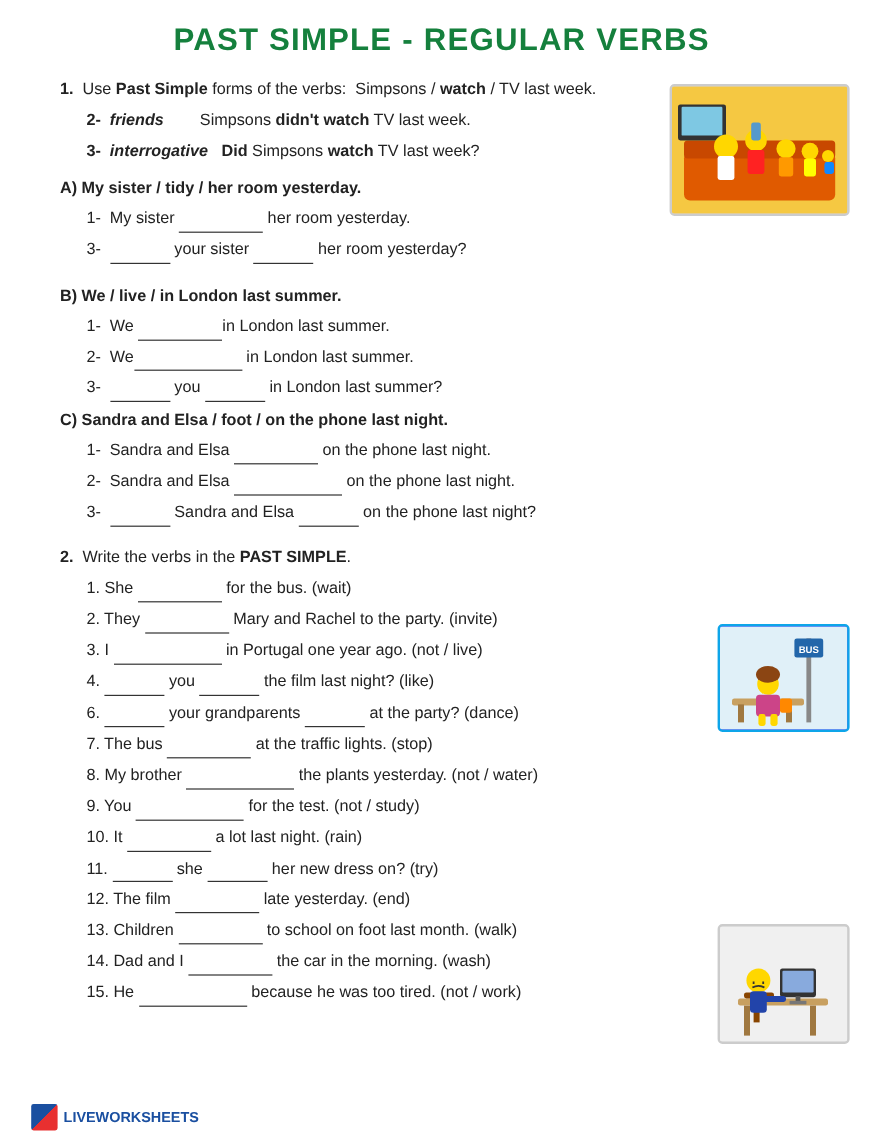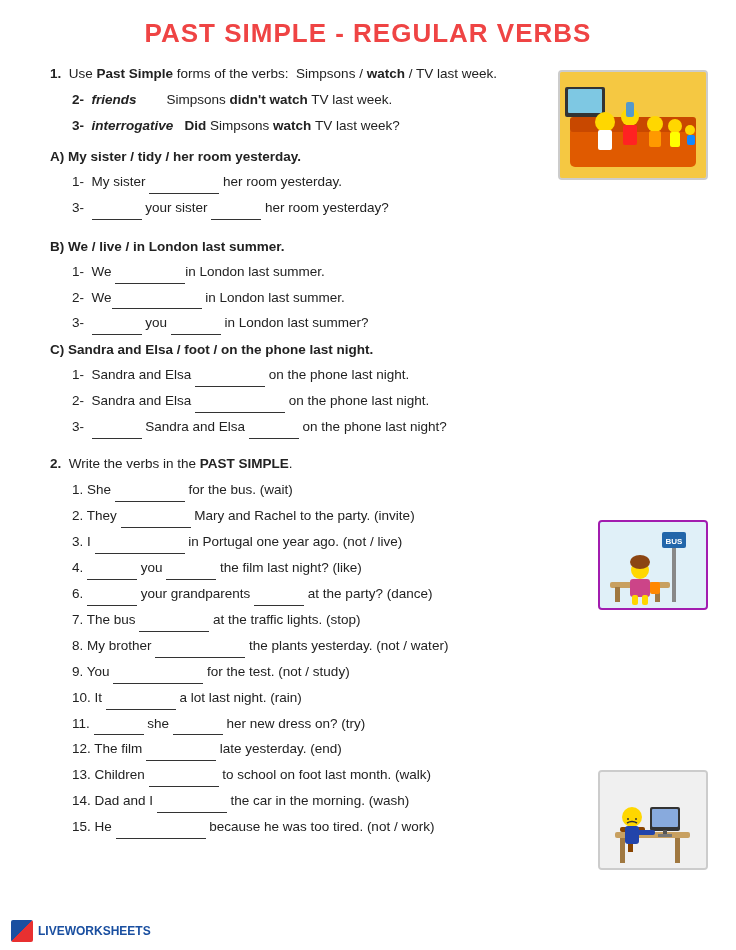--- a/index.html
+++ b/index.html
@@ -10,21 +10,21 @@
       font-family: Arial, sans-serif;
       font-size: 13.5px;
       color: #222;
       padding: 18px 28px 20px 28px;
       position: relative;
     }
     h1 {
       text-align: center;
       font-size: 26px;
       font-weight: bold;
-      color: #ef4444;
+      color: #15803d;
       letter-spacing: 1px;
       margin-bottom: 14px;
       font-family: Arial, sans-serif;
     }
     .section { margin-bottom: 10px; }
     .indent1 { margin-left: 22px; }
     .indent2 { margin-left: 44px; }
     .line { margin-bottom: 3px; line-height: 1.7; }
     b { font-weight: bold; }
     i { font-style: italic; }
@@ -51,21 +51,21 @@
       align-items: center;
       justify-content: center;
     }
     .ex2-image {
       position: absolute;
       top: 520px;
       right: 28px;
       width: 110px;
       height: 90px;
       background: #8b5cf6;
-      border: 2px solid #a21caf;
+      border: 2px solid #0ea5e9;
       border-radius: 4px;
       overflow: hidden;
       display: flex;
       align-items: center;
       justify-content: flex-start;
     }
     .ex3-image {
       position: absolute;
       bottom: 80px;
       right: 28px;
@@ -79,21 +79,21 @@
       align-items: center;
       justify-content: center;
     }
     .footer {
       position: absolute;
       bottom: 8px;
       left: 0;
       width: 100%;
       display: flex;
       align-items: center;
-      padding-left: 11px;
+      padding-left: 26px;
     }
     .footer-logo {
       display: flex;
       align-items: center;
       gap: 5px;
       font-size: 12px;
       font-weight: bold;
       color: #1a4fa0;
     }
     .logo-icon {

